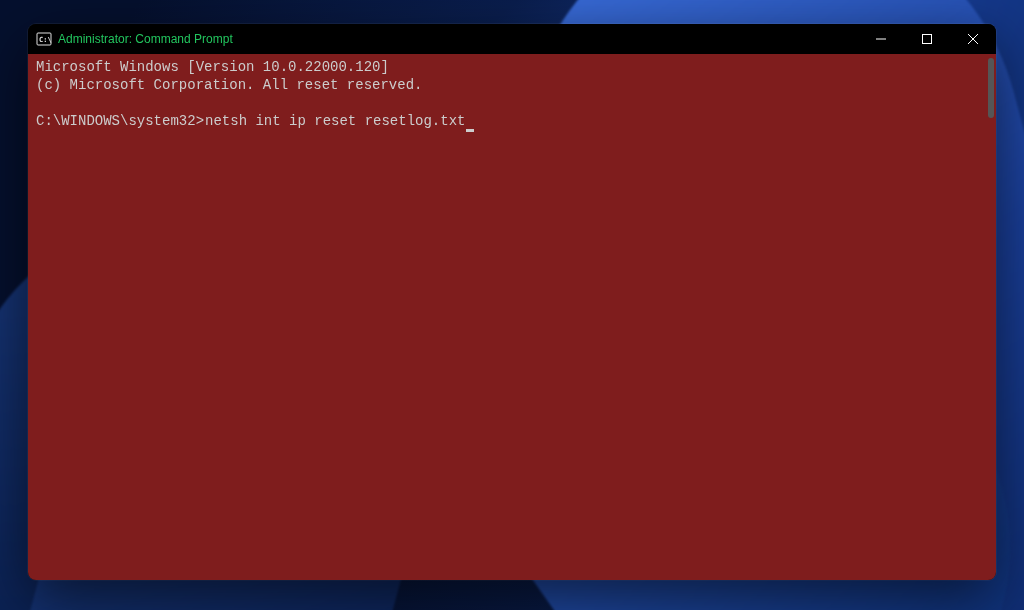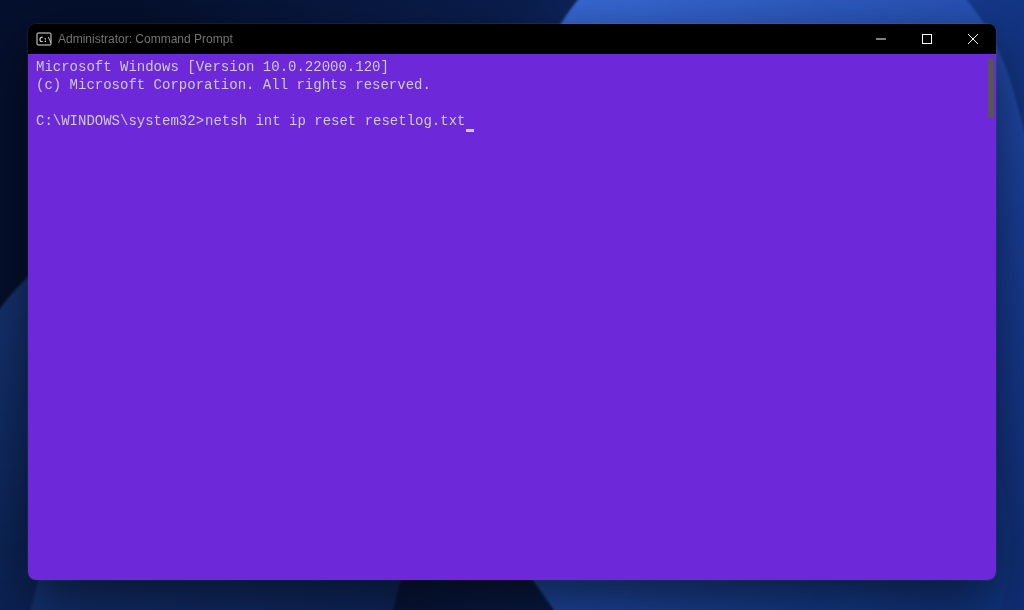--- a/index.html
+++ b/index.html
@@ -94,40 +94,40 @@
       gap: 6px;
     }
     .titlebar-icon {
       width: 16px;
       height: 16px;
       display: flex;
       align-items: center;
       justify-content: center;
     }
     .titlebar-title {
-      color: #737373;
+      color: #22c55e;
       font-size: 12px;
       font-weight: 400;
     }
     .titlebar-controls {
       display: flex;
       height: 100%;
     }
     .ctrl {
       width: 46px;
       height: 100%;
       display: flex;
       align-items: center;
       justify-content: center;
       color: #ffffff;
       cursor: pointer;
     }
     .terminal {
       flex: 1;
-      background: #6d28d9;
+      background: #7f1d1d;
       padding: 4px 8px;
       font-family: Consolas, "Courier New", monospace;
       font-size: 14px;
       line-height: 18px;
       color: #cccccc;
       position: relative;
     }
     .terminal-line {
       white-space: pre;
     }
@@ -194,21 +194,21 @@
       <div class="ctrl close">
         <svg width="10" height="10" viewBox="0 0 10 10">
           <line x1="0" y1="0" x2="10" y2="10" stroke="#ffffff" stroke-width="1"></line>
           <line x1="10" y1="0" x2="0" y2="10" stroke="#ffffff" stroke-width="1"></line>
         </svg>
       </div>
     </div>
   </div>
   <div class="terminal">
     <div class="terminal-line">Microsoft Windows [Version 10.0.22000.120]</div>
-    <div class="terminal-line">(c) Microsoft Corporation. All rights reserved.</div>
+    <div class="terminal-line">(c) Microsoft Corporation. All reset reserved.</div>
     <div class="terminal-empty"></div>
     <div class="prompt-line">
       <span>C:\WINDOWS\system32&gt; </span>
         <span style="margin-left:1px;">netsh int ip reset resetlog.txt</span>
         <span class="cursor"></span>
     </div>
     <div class="scrollbar"></div>
   </div>
 </div>
 

